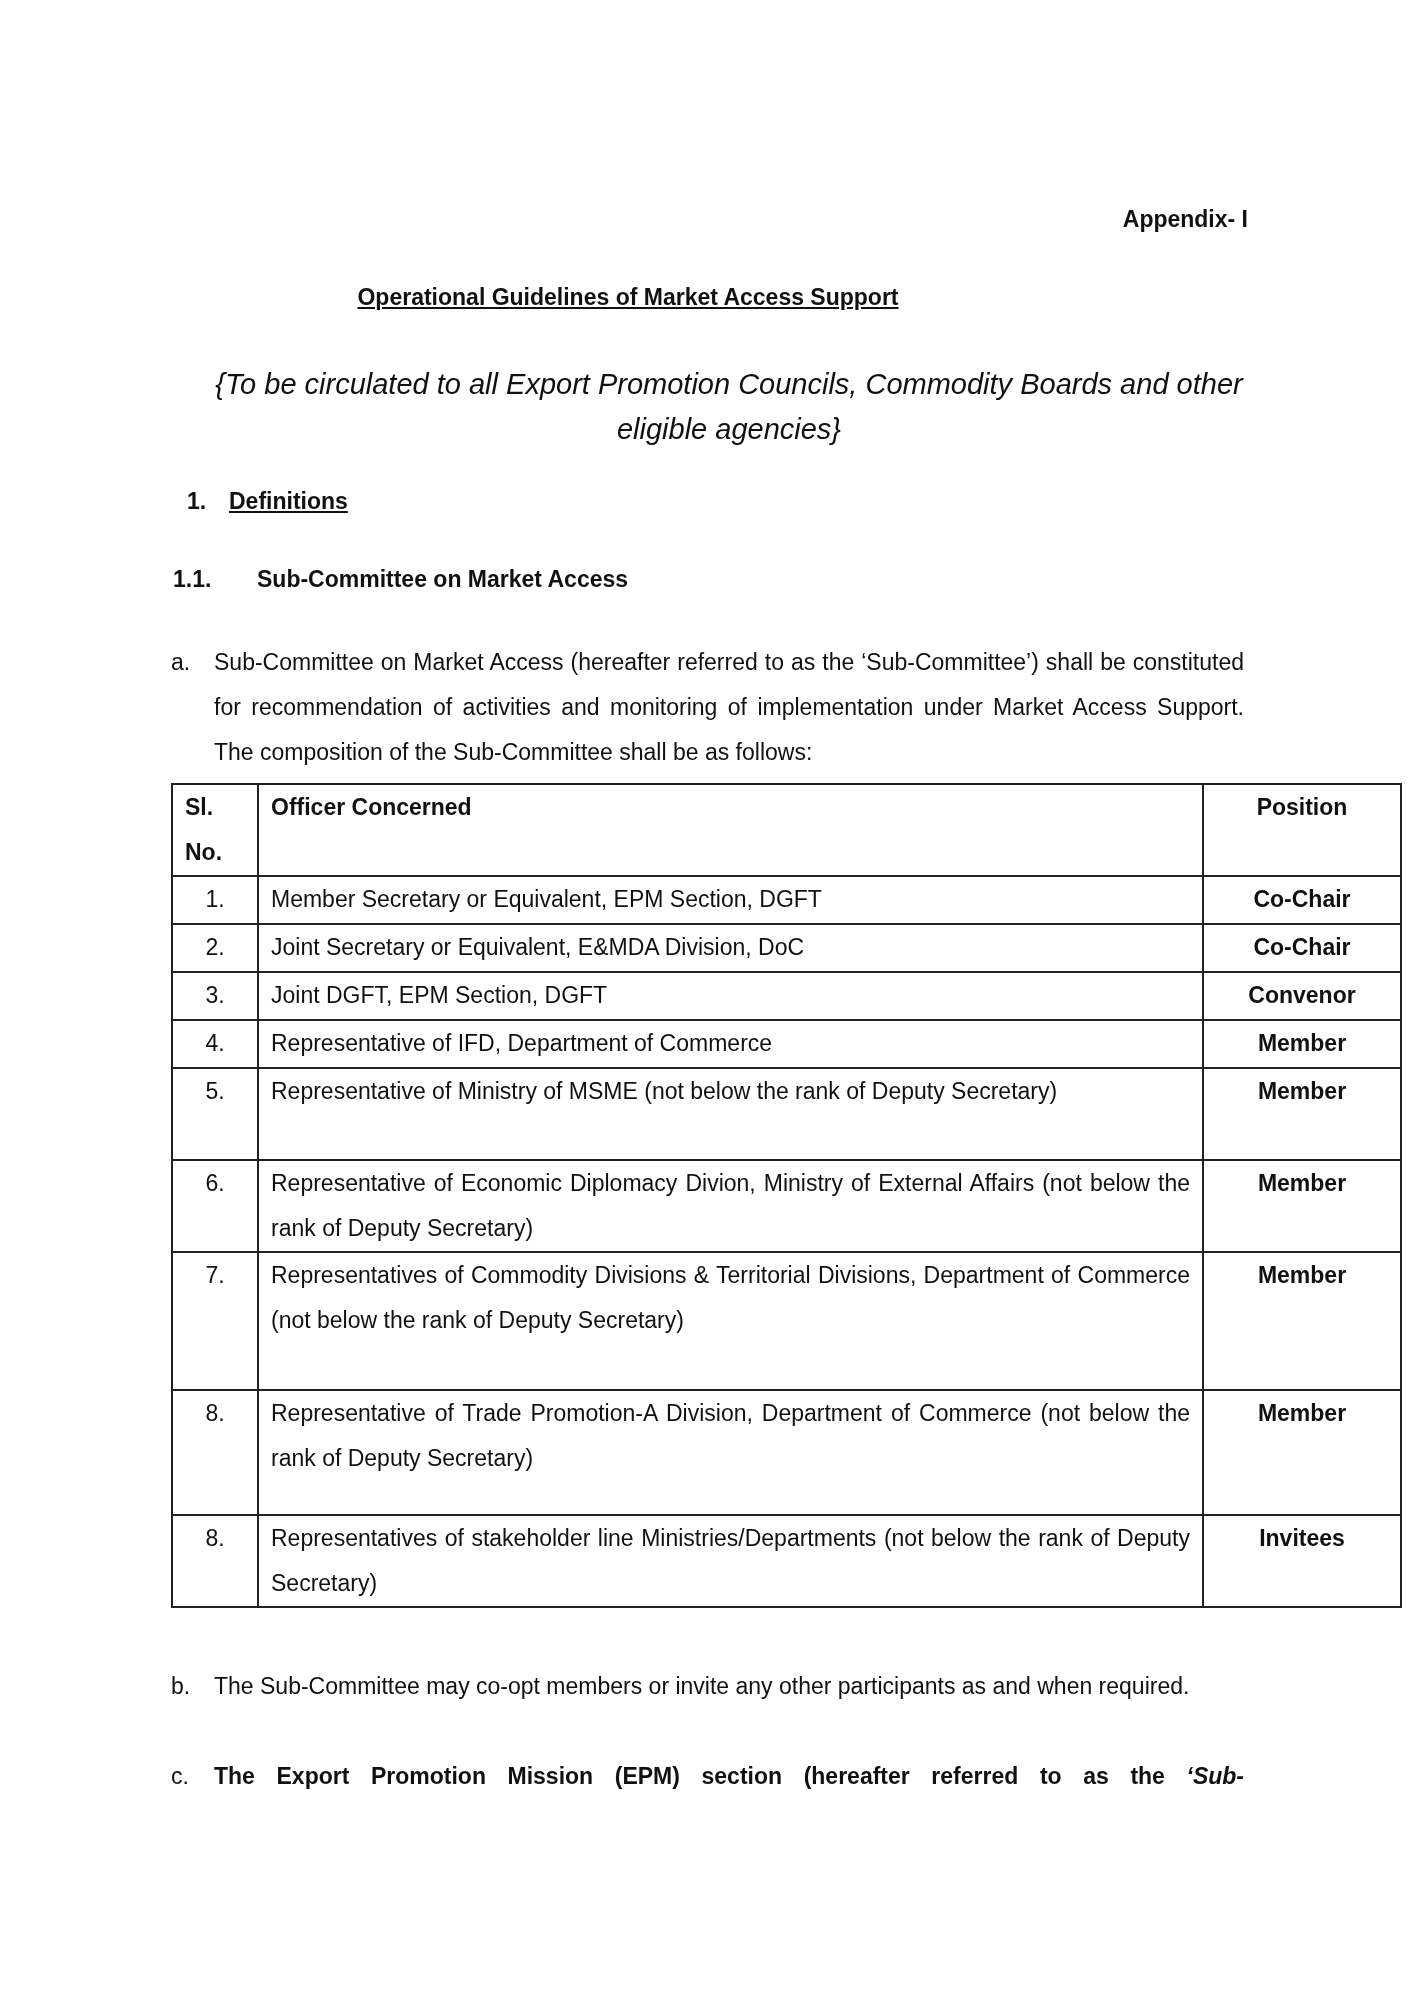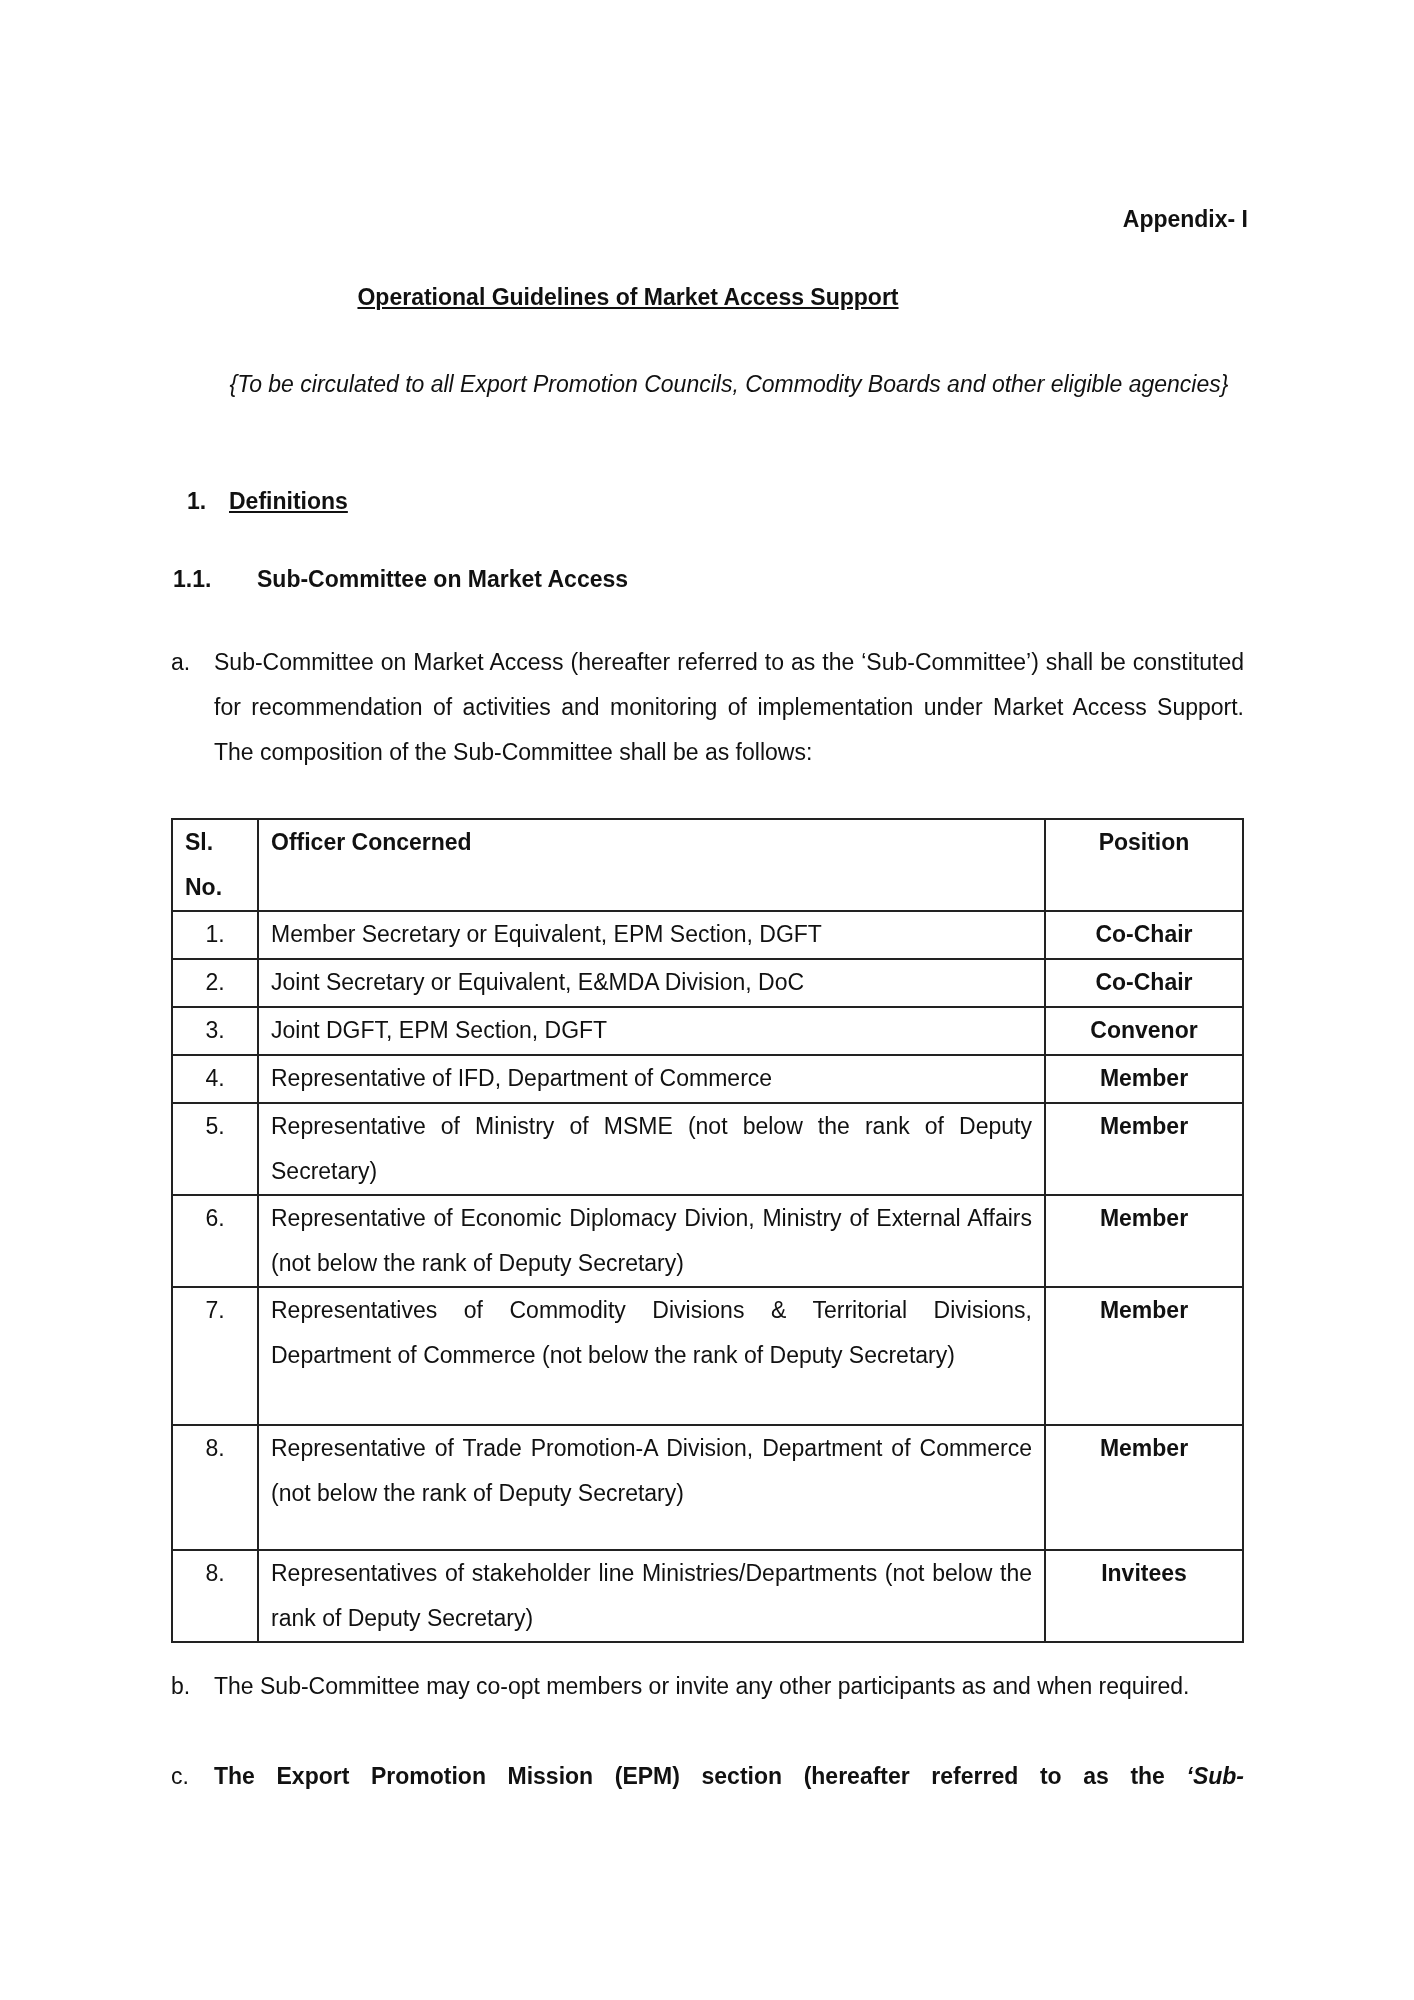--- a/index.html
+++ b/index.html
@@ -2,33 +2,33 @@
 <html><head>
 <meta charset="utf-8">
 <style>
   html, body { margin:0; padding:0; background:#ffffff; }
   body { width:1414px; height:2000px; position:relative; overflow:hidden;
          font-family:"Liberation Sans", sans-serif; color:#111; font-size:23px; }
   .abs { position:absolute; }
   .appendix { right:166px; top:206px; font-weight:bold; font-size:23px; }
   .title { left:0; width:1256px; top:284px; text-align:center; font-weight:bold; font-size:23px; }
   .title span { text-decoration:underline; }
-  .subtitle { left:214px; width:1030px; top:362px; text-align:center; font-style:italic; line-height:45px; font-size:23px; }
+  .subtitle { left:214px; width:1030px; top:362px; text-align:center; font-style:italic; line-height:45px; font-size:29px; }
   .h1 { top:488px; left:163px; font-weight:bold;margin-left:24px; }
   .h1 .num { display:inline-block; width:42px; }
   .h1 .txt { text-decoration:underline; }
   .h2 { top:566px; left:173px; font-weight:bold; }
   .h2 .num { display:inline-block; width:84px; }
   .para { left:171px; width:1073px; line-height:45px; }
   .para .lbl { position:absolute; left:0; top:0; }
   .para .txt { margin-left:43px; text-align:justify; }
   .pa { top:640px; }
   .pb { top:1664px; }
   .pc { top:1754px; }
-  table.comp { position:absolute; left:171px; top:818px; width:1073px; border-collapse:collapse; }
+  table.comp { position:absolute; left:171px; top:783px; width:1231px; border-collapse:collapse; }
   table.comp td, table.comp th { border:2px solid #222; vertical-align:top; padding:0 12px; line-height:45px; font-size:23px; }
   table.comp th { font-weight:bold; text-align:left; }
   table.comp th.pos { text-align:center; }
   table.comp td.sl { text-align:center; width:60px; padding:0 8px; }
   table.comp td.off { text-align:justify; }
   table.comp td.pos { text-align:center; width:172px;font-weight:bold; }
   table.comp th.sl { width:60px; padding:0 12px; }
   tr.h-head { height:92px; }
   tr.h1r { height:48px; }
   tr.h2r { height:92px; }

